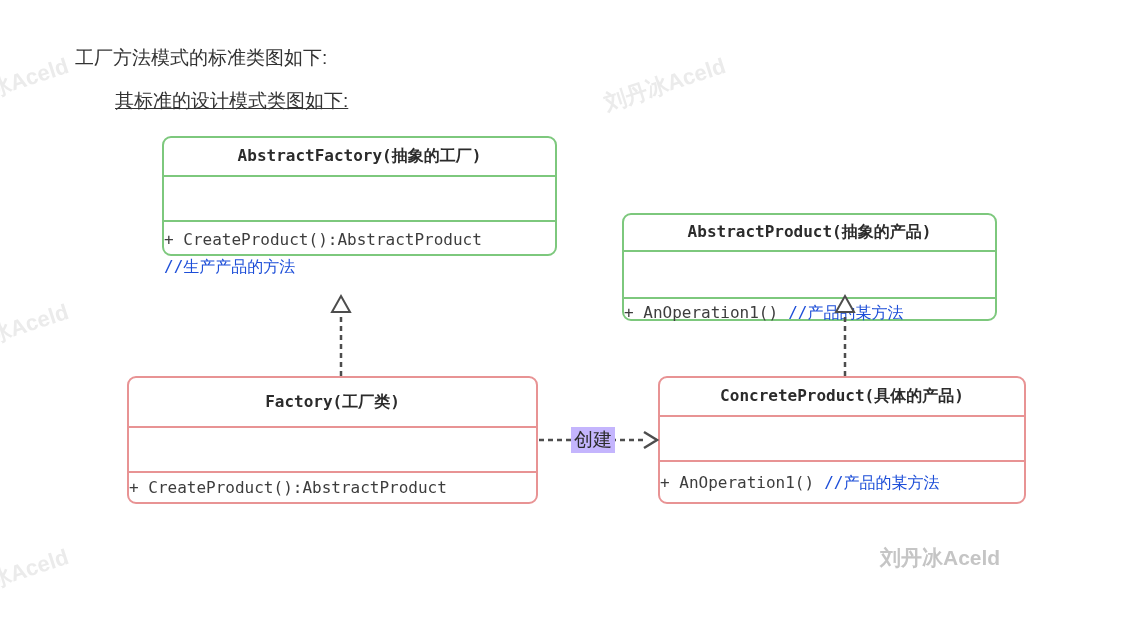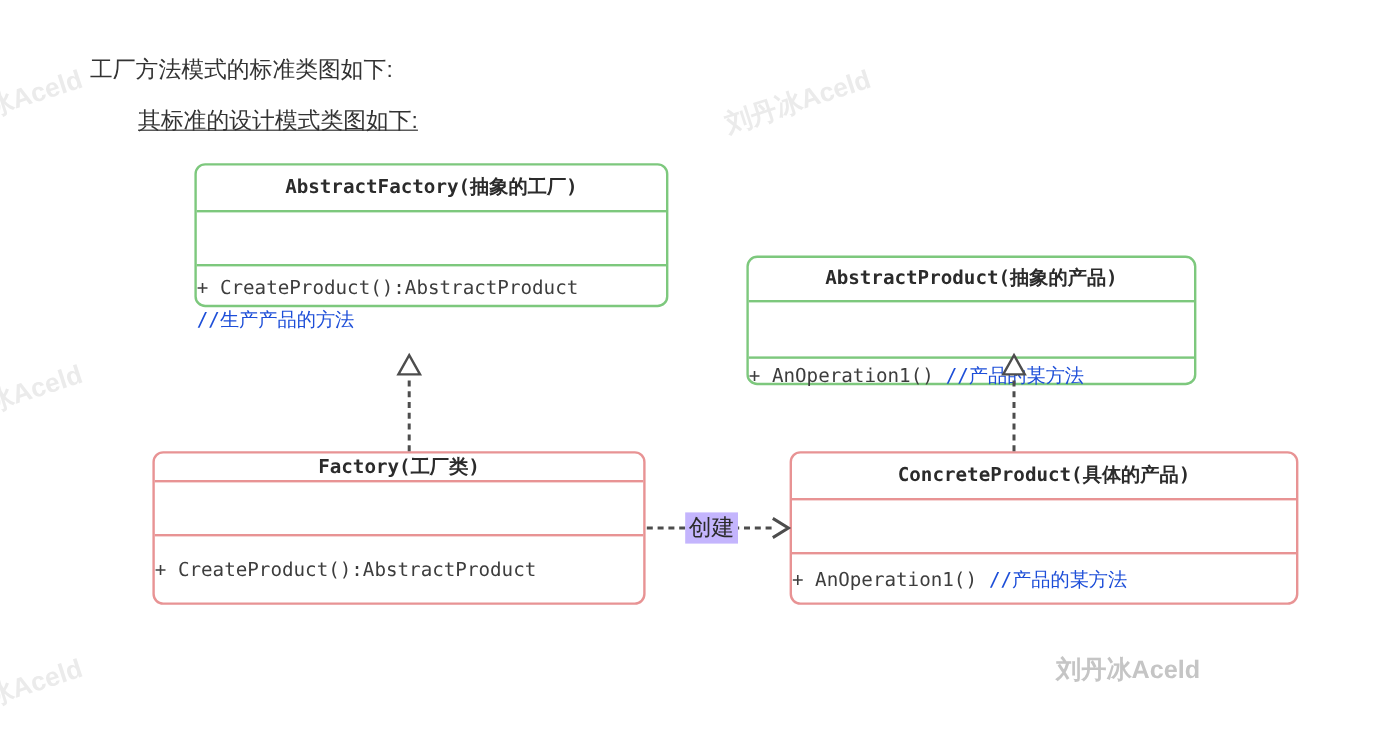--- a/index.html
+++ b/index.html
@@ -87,24 +87,24 @@
 
   #box-abstract-factory { left: 162px; top: 136px; width: 395px; height: 120px; }
   #box-abstract-factory .uml-title  { height: 39px; }
   #box-abstract-factory .uml-fields { height: 45px; }
 
   #box-abstract-product { left: 622px; top: 165px; width: 375px; height: 108px; margin-top: 48px; }
   #box-abstract-product .uml-title  { height: 37px; }
   #box-abstract-product .uml-fields { height: 47px; }
 
   #box-factory { left: 127px; top: 376px; width: 411px; height: 128px; }
-  #box-factory .uml-title  { height: 24px; }
+  #box-factory .uml-title  { height: 50px; }
   #box-factory .uml-fields { height: 45px; }
 
-  #box-concrete-product { left: 658px; top: 376px; width: 424px; height: 128px; }
+  #box-concrete-product { left: 658px; top: 376px; width: 368px; height: 128px; }
   #box-concrete-product .uml-title  { height: 39px; }
   #box-concrete-product .uml-fields { height: 45px; }
 
   
   #arrow-layer {
     position: absolute;
     left: 0; top: 0;
     z-index: 2;
     pointer-events: none;
   }

